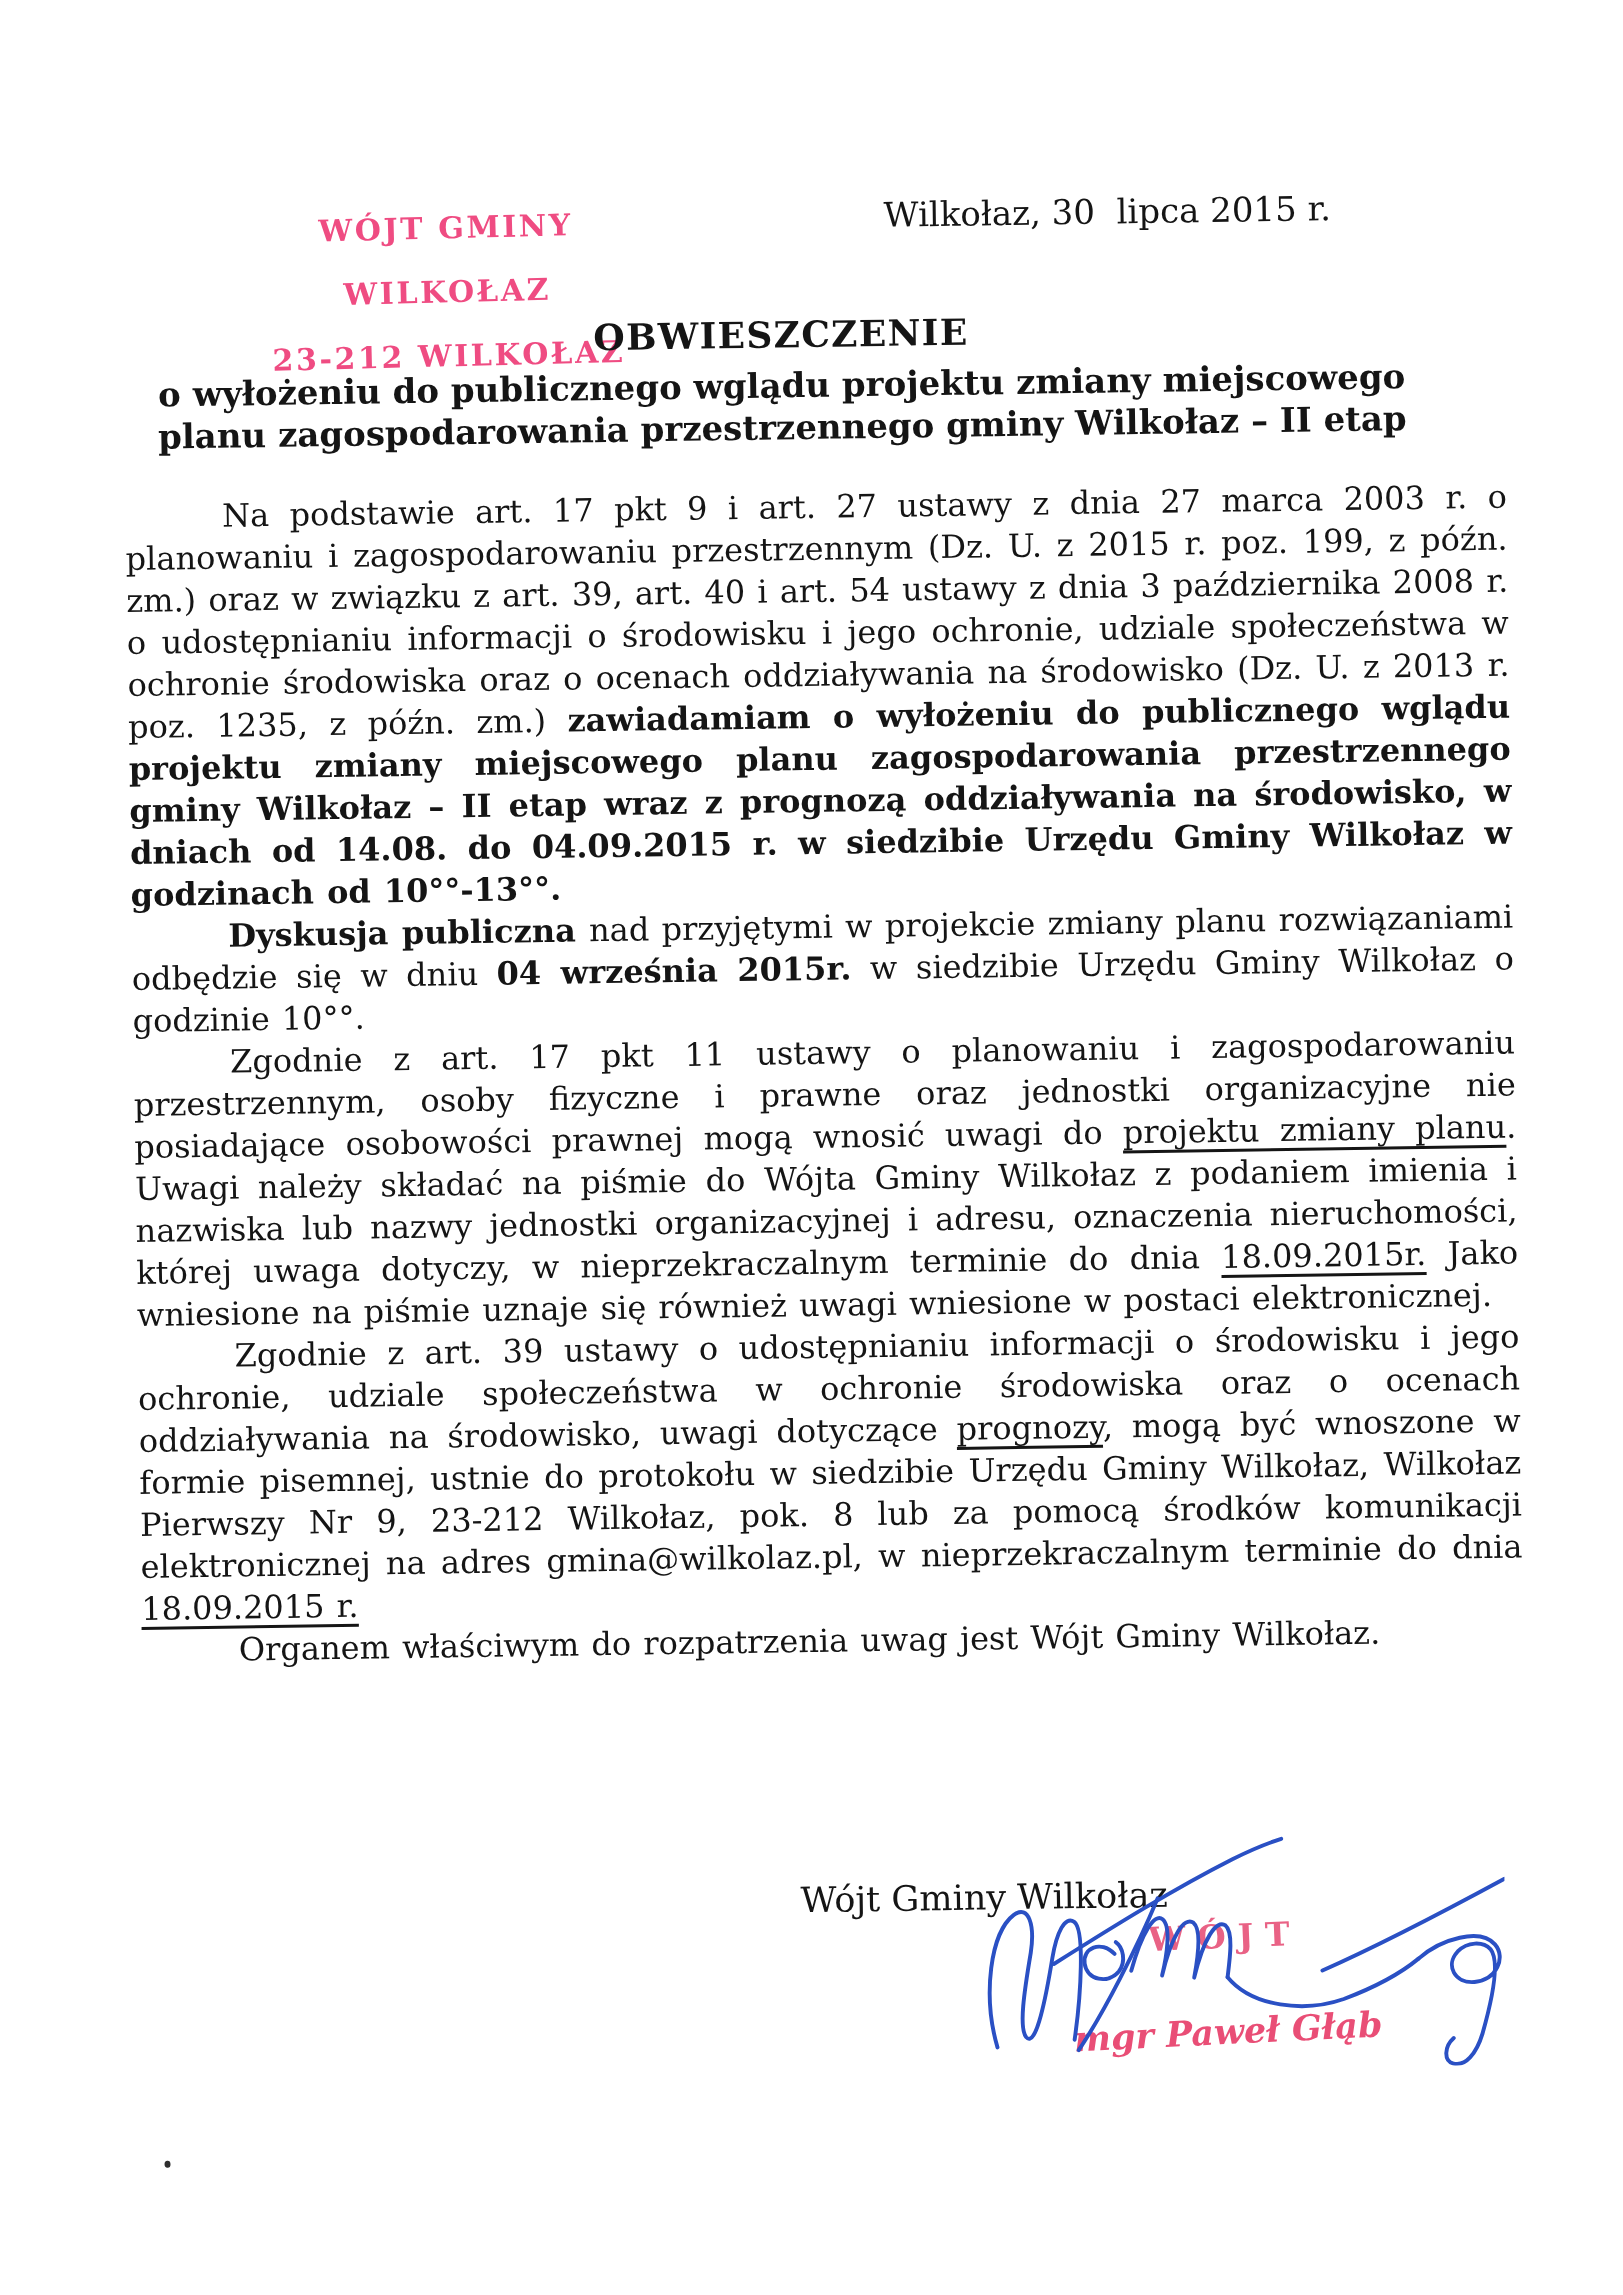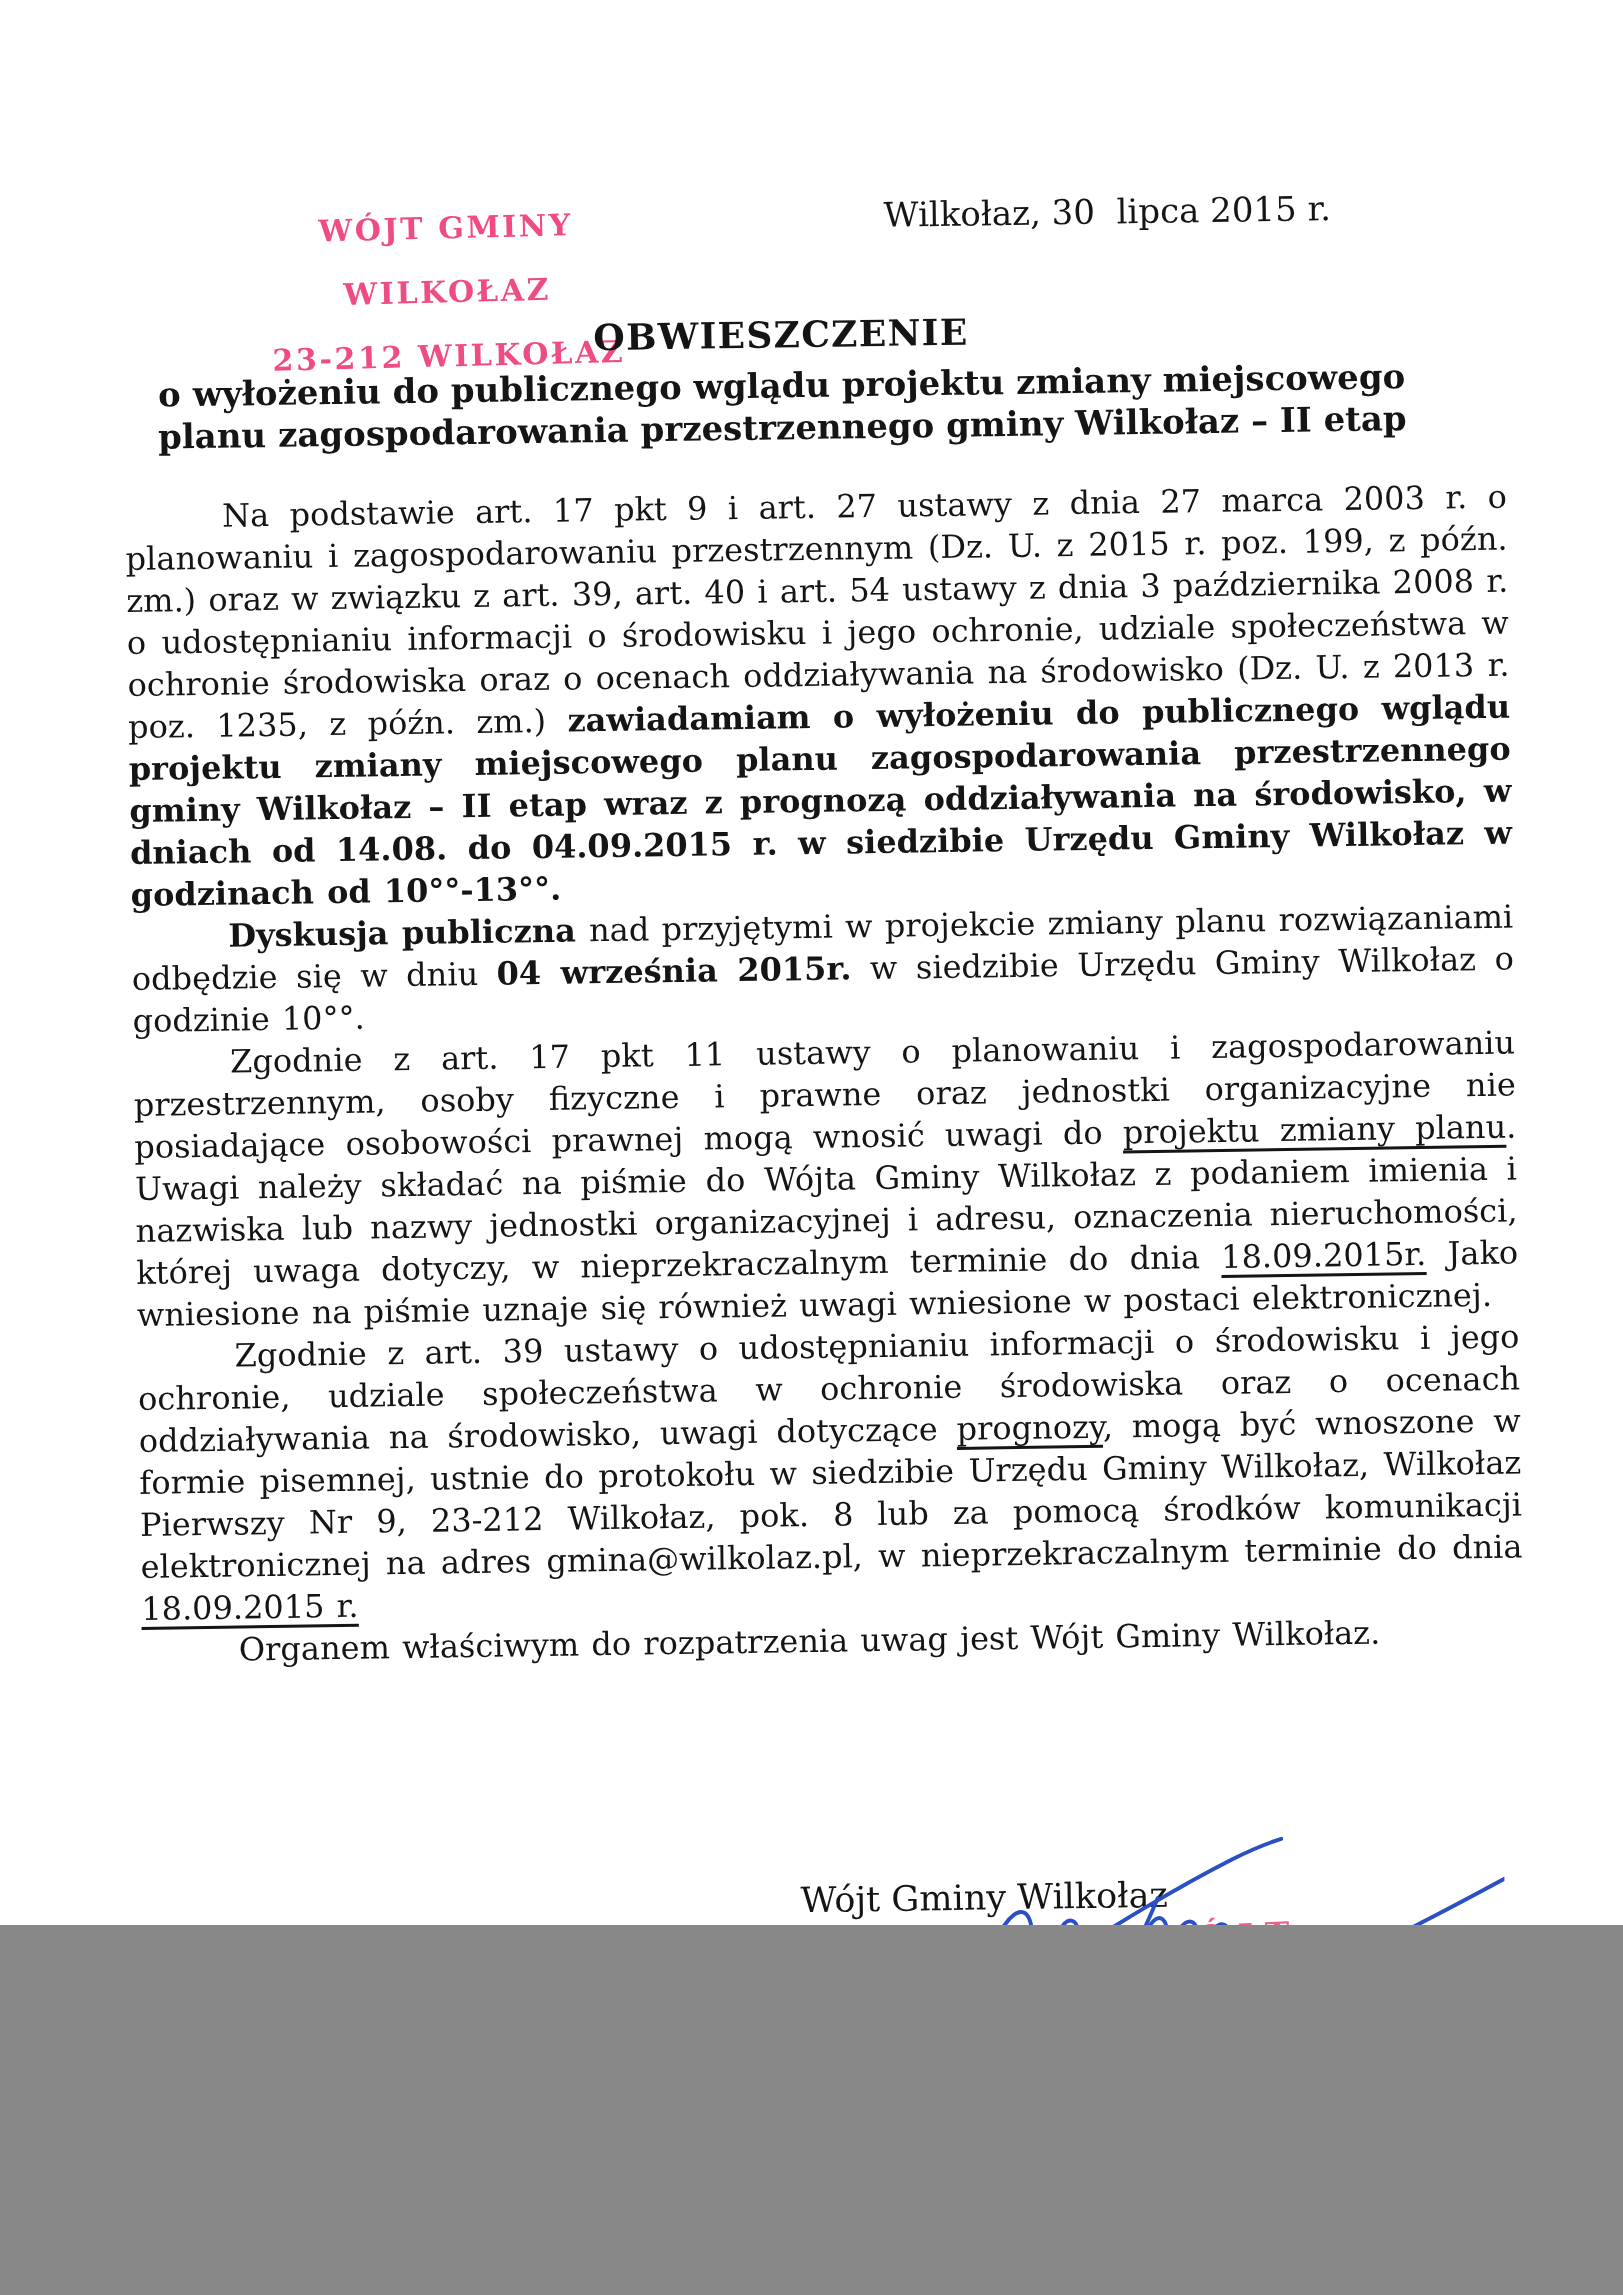--- a/index.html
+++ b/index.html
@@ -1,19 +1,19 @@
 <!DOCTYPE html>
 <html style="font-size:10.5px"><head>
 <meta charset="utf-8">
 <style>
   html, body { margin: 0; padding: 0; background: #888; }
   .page {
     position: relative;
     width: 1623px;
-    height: 1925px;
+    height: 2295px;
     background: #ffffff;
     overflow: hidden;
     font-family: "DejaVu Serif", "Liberation Serif", serif;
     color: #151515;
   }
   .skew {
     position: absolute;
     inset: 0;
     transform: rotate(-0.85deg);
     transform-origin: 812px 1113px;

